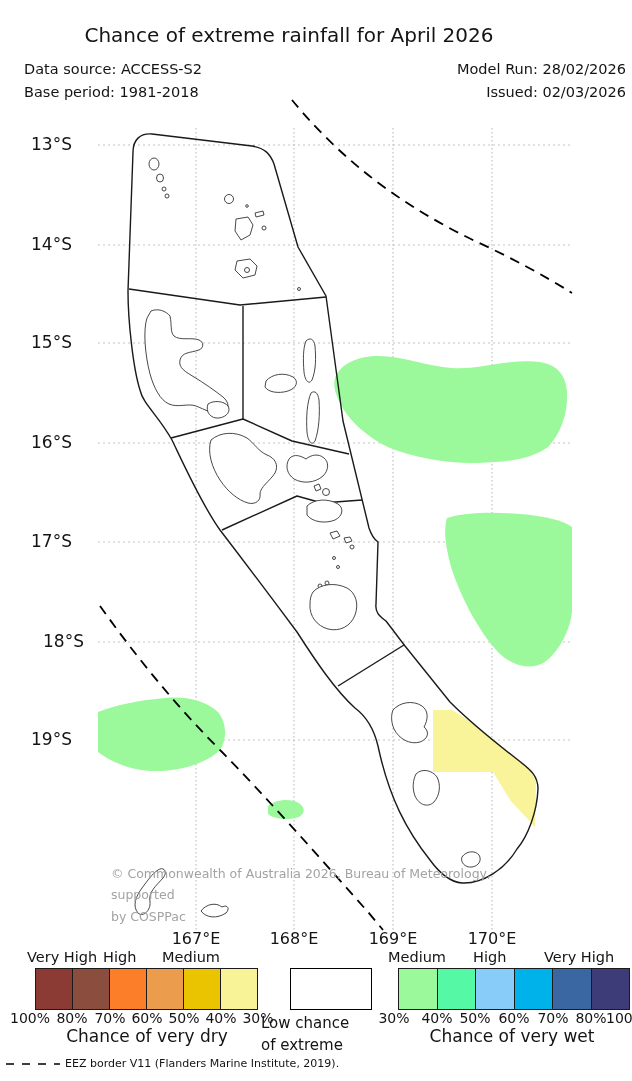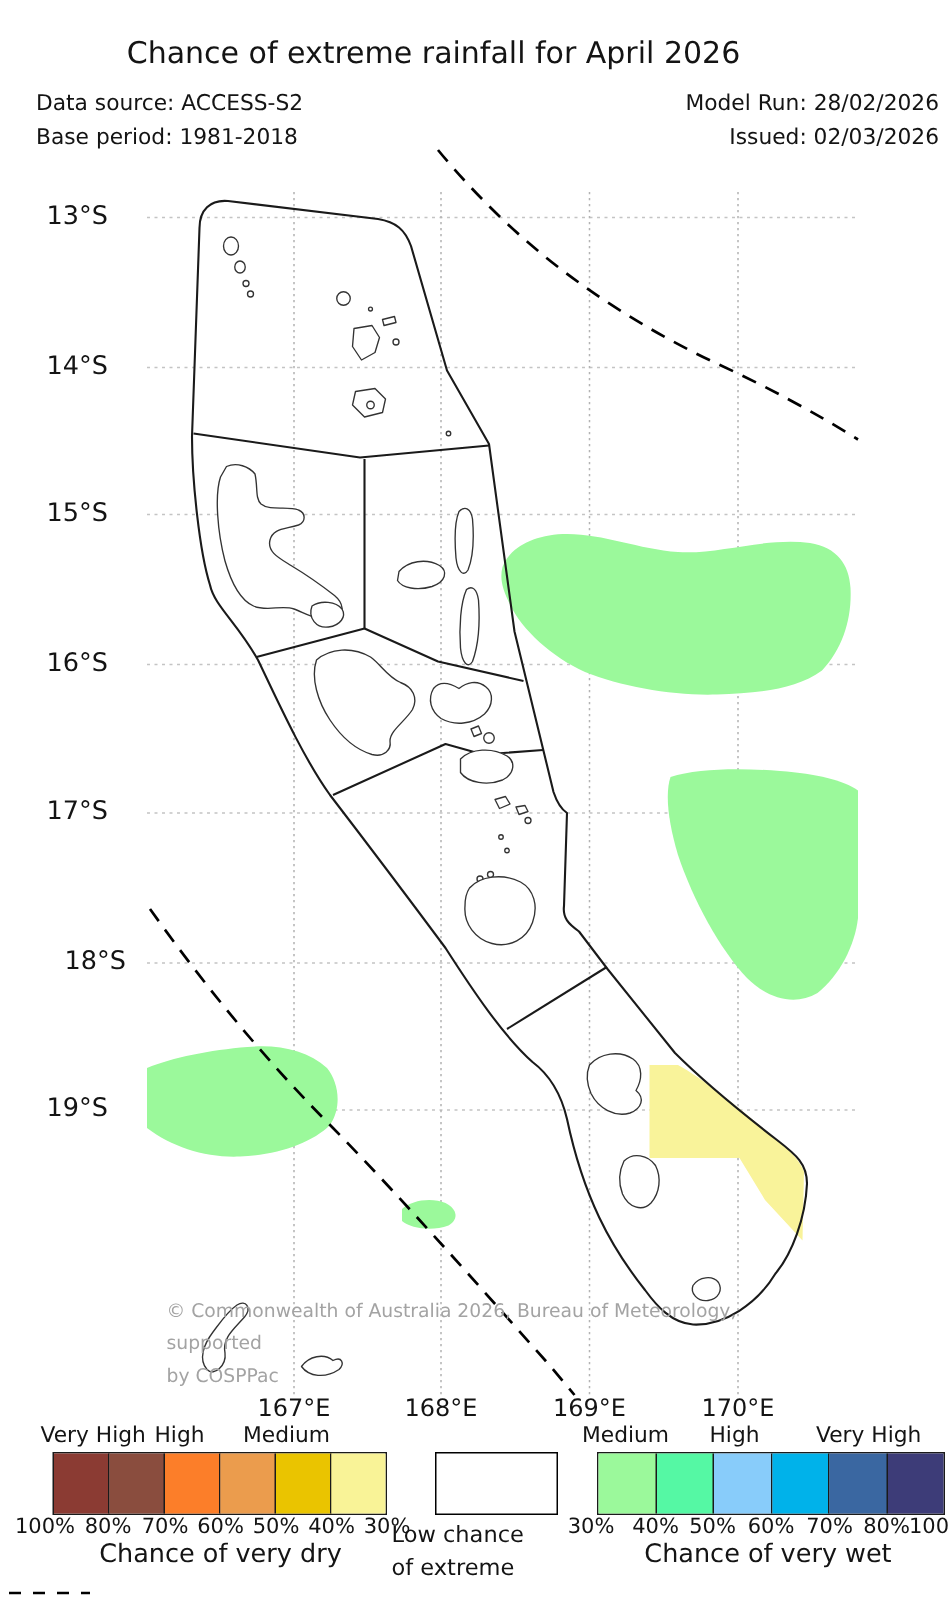--- a/index.html
+++ b/index.html
@@ -202,13 +202,14 @@
 <div class="abs pct" style="left:514px">60%</div>
 <div class="abs pct" style="left:553px">70%</div>
 <div class="abs pct" style="left:591px">80%</div>
 <div class="abs pct" style="left:626px">100%</div>
 <div class="abs leg-title" style="left:512px;top:1026px">Chance of very wet</div>
 
 <div class="abs footer">
   <svg width="56" height="10">
     <line x1="1" y1="5" x2="55" y2="5" stroke="#000" stroke-width="1.6" stroke-dasharray="8 8"></line>
   </svg>
+  <span>EEZ border V11 (Flanders Marine Institute, 2019).</span>
 </div>
 
 </body></html>

